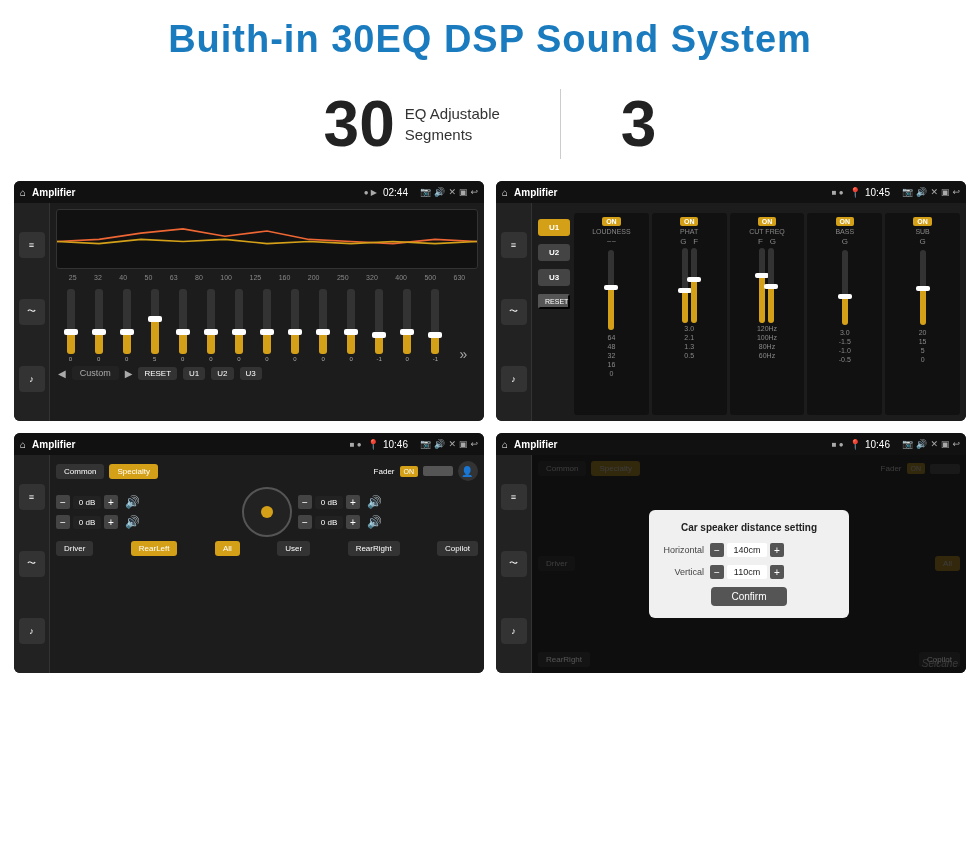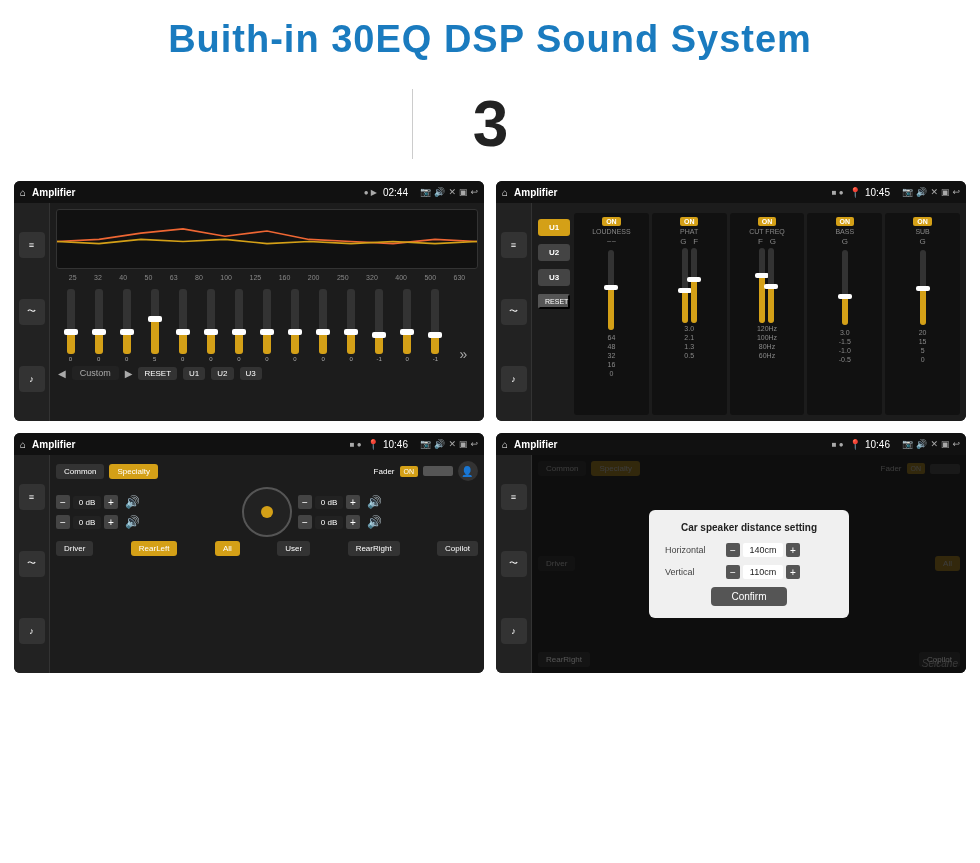--- a/index.html
+++ b/index.html
@@ -359,40 +359,41 @@
       top: 0; left: 0; right: 0; bottom: 0;
       background: rgba(0,0,0,0.5);
       display: flex;
       align-items: center;
       justify-content: center;
       z-index: 10;
     }
     .dialog-box {
       background: #f0f0f0;
       border-radius: 6px;
-      padding: 12px 16px;
+      padding: 12px 0;
       width: 200px;
     }
     .dialog-title {
       font-size: 10px;
       font-weight: bold;
       color: #222;
       margin-bottom: 10px;
       text-align: center;
     }
     .dialog-row {
       display: flex;
       align-items: center;
       gap: 6px;
       margin-bottom: 8px;
     }
     .dialog-row-label {
       font-size: 9px;
       color: #444;
       min-width: 55px;
+      text-align: right;
     }
     .dialog-control {
       display: flex;
       align-items: center;
       gap: 3px;
     }
     .dial-btn {
       background: #555;
       color: #fff;
       width: 14px;
@@ -460,20 +461,24 @@
       padding: 2px 5px;
       border-radius: 2px;
     }
   </style>
 </head>
 <body>
 
 <h1 class="page-title">Buith-in 30EQ DSP Sound System</h1>
 
 <div class="stats-row">
+  <div class="stat-block">
+    <span class="stat-number">30</span>
+    <span class="stat-label">EQ Adjustable<br>Segments</span>
+  </div>
   <div class="stat-divider"></div>
   <div class="stat-block">
     <span class="stat-number">3</span>
   </div>
 </div>
 
 <div class="screens-grid">
 
   <div class="screen">
     <div class="screen-bar">

